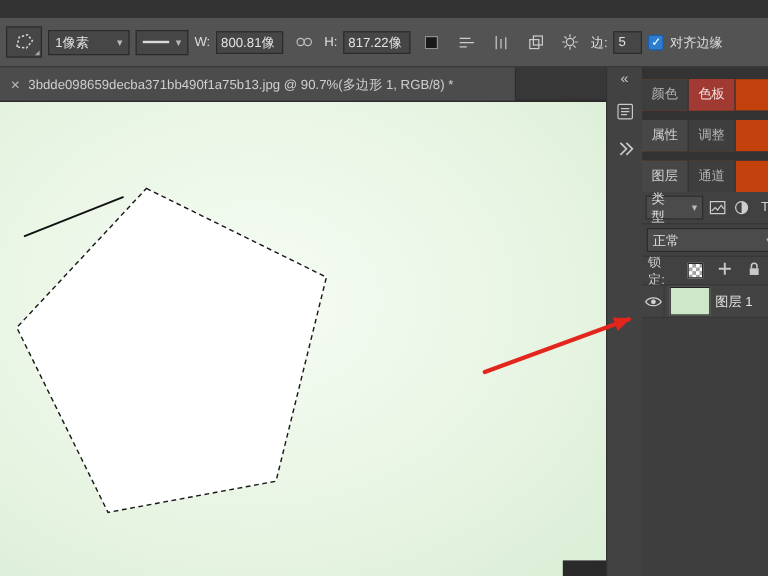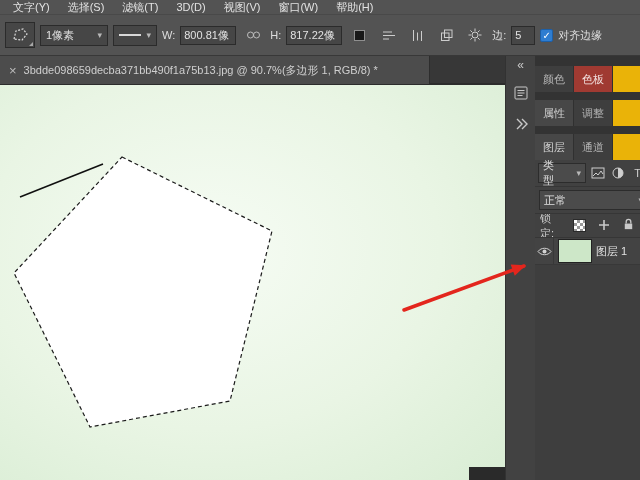--- a/index.html
+++ b/index.html
@@ -55,21 +55,21 @@
   
   .dock-strip { position: absolute; top: 56px; left: 505px; width: 30px; height: 424px;
     background: #424242; border-left: 1px solid #323232; display: flex; flex-direction: column;
     align-items: center; padding-top: 1px; gap: 9px; }
   .collapse { color: #c9c9c9; font-size: 12px; line-height: 16px; }
   .strip-btn { width: 22px; height: 22px; display: flex; align-items: center; justify-content: center; }
 
   
   .panelcol { position: absolute; top: 56px; left: 535px; width: 105px; height: 424px;
     background: #333; padding-top: 10px; display: flex; flex-direction: column; overflow: hidden; }
-  .ptabs { display: flex; height: 26px; background: #eab308; margin-bottom: 8px; flex: none; }
+  .ptabs { display: flex; height: 26px; background: #c2410c; margin-bottom: 8px; flex: none; }
   .ptab { padding: 0 8px; line-height: 26px; font-size: 11px; color: #d2d2d2;
     background: #474747; border-right: 1px solid #303030; white-space: nowrap; }
   .ptab.dim { background: #3e3e3e; color: #b2b2b2; }
   .ptab.red { background: #a03a32; color: #f2e0de; }
   .layers-body { flex: 1; background: #414141; display: flex; flex-direction: column; margin-top: -8px; }
   .filter-row { display: flex; align-items: center; gap: 3px; padding: 3px; height: 27px;
     border-bottom: 1px solid #363636; overflow: hidden; flex: none; }
   .combo2 { height: 20px; background: #4b4b4b; border: 1px solid #2c2c2c; display: flex;
     align-items: center; gap: 15px; padding: 0 4px; font-size: 11px; color: #e0e0e0; flex: none; }
   .type-combo { width: 48px; }
@@ -102,29 +102,20 @@
     background-size: 6px 6px; background-position: 0 0, 3px 3px; flex: none; }
 
   .arrow-overlay { position: absolute; left: 0; top: 0; width: 640px; height: 480px;
     pointer-events: none; z-index: 100; }
 </style>
 </head>
 <body>
 
 <div id="app">
 
-  <div class="menubar">
-    <span class="menu-item">文字(Y)</span>
-    <span class="menu-item">选择(S)</span>
-    <span class="menu-item">滤镜(T)</span>
-    <span class="menu-item">3D(D)</span>
-    <span class="menu-item">视图(V)</span>
-    <span class="menu-item">窗口(W)</span>
-    <span class="menu-item">帮助(H)</span>
-  </div>
 
   <div class="optionsbar">
     <div class="tool-preset">
       <svg width="18" height="18" viewBox="0 0 18 18">
         <path d="M3 13 L5 5 L12 3 L16 8 L11 14 Z" fill="none" stroke="#d8d8d8" stroke-width="1.2" stroke-dasharray="2 1.5"></path>
       </svg>
       <span class="corner"></span>
     </div>
 
     <div class="combo feather-combo">

